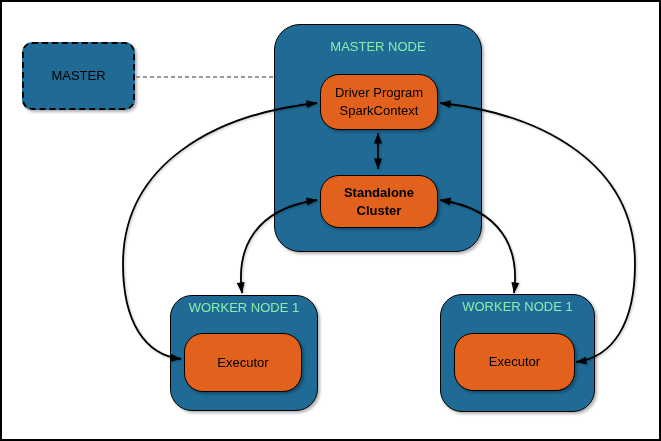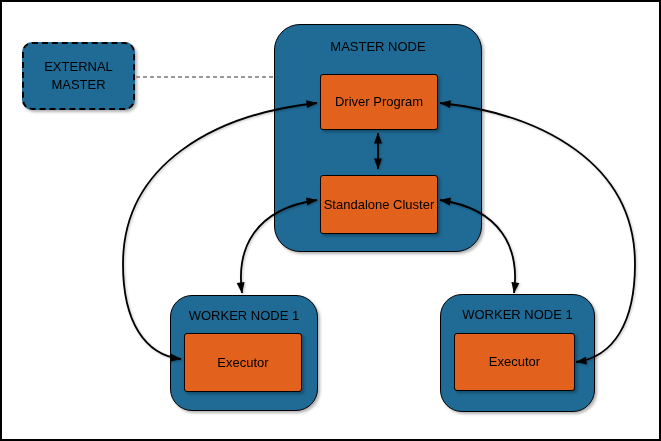--- a/index.html
+++ b/index.html
@@ -11,45 +11,45 @@
     position:relative; width:661px; height:441px; box-sizing:border-box;
     background:var(--background); border:2px solid var(--outline);
     font-family:"Liberation Sans", sans-serif; color:#000; overflow:hidden;
   }
   .node{
     position:absolute; box-sizing:border-box; background:var(--node-fill);
     border:1.5px solid var(--outline);
     box-shadow:2px 2px 3px rgba(0,0,0,0.3);
   }
   .node-title{
-    text-align:center; font-size:13px; line-height:16px; color:#000000;
+    text-align:center; font-size:13px; line-height:16px; color:#86efac;
   }
   .orange-box{
     position:absolute; box-sizing:border-box; background:var(--box-fill);
-    border:1.5px solid var(--outline); border-radius:3px;
+    border:1.5px solid var(--outline); border-radius:19px;
     box-shadow:2px 2px 3px rgba(0,0,0,0.3);
     display:flex; flex-direction:column; align-items:center; justify-content:center;
     font-size:13px; line-height:18px; text-align:center;
   }
   
   .ext-storage{
     left:20px; top:40px; width:113px; height:68px; border-radius:10px;
     border:2px dashed var(--outline);
     display:flex; flex-direction:column; align-items:center; justify-content:center;
     font-size:13px; line-height:18px; text-align:center;
   }
   
   .master{ left:272px; top:22px; width:208px; height:228px; border-radius:26px; }
   .master .node-title{ margin-top:14px; }
   .driver{ left:45px; top:49px; width:118px; height:56px; }
-  .rm{ left:45px; top:150px; width:118px; height:59px; }
+  .rm{ left:45px; top:150px; width:118px; height:53px;font-weight:bold; }
   
   .worker-left{ left:168px; top:293px; width:148px; height:116px; border-radius:22px; }
   .worker-right{ left:438px; top:292px; width:155px; height:118px; border-radius:22px; }
-  .worker-left .node-title, .worker-right .node-title{ margin-top:12px; }
+  .worker-left .node-title, .worker-right .node-title{ margin-top:4px; }
   .exec-left{ left:13px; top:37px; width:118px; height:59px; }
   .exec-right{ left:13px; top:38px; width:121px; height:58px; }
   
   svg.connectors{
     position:absolute; left:0; top:0; width:661px; height:441px;
     pointer-events:none; z-index:5;
   }
   .connector{
     fill:none; stroke:var(--arrow); stroke-width:1.8;
     filter:drop-shadow(1px 1.5px 1px rgba(0,0,0,0.25));
@@ -58,28 +58,28 @@
     fill:none; stroke:var(--dashed-link); stroke-width:2; stroke-dasharray:4 3;
   }
   #ah path{ fill:var(--arrow); stroke:none; }
 </style>
 </head>
 <body>
 
 <div class="canvas">
 
   <div class="node ext-storage">
-    <span>EXTERNAL</span>
     <span>MASTER</span>
   </div>
 
   <div class="node master">
     <div class="node-title">MASTER NODE</div>
     <div class="orange-box driver">
       <span>Driver Program</span>
+      <span>SparkContext</span>
     </div>
     <div class="orange-box rm">
       <span>Standalone Cluster</span>
     </div>
   </div>
 
   <div class="node worker-left">
     <div class="node-title">WORKER NODE 1</div>
     <div class="orange-box exec-left">
       <span>Executor</span>

